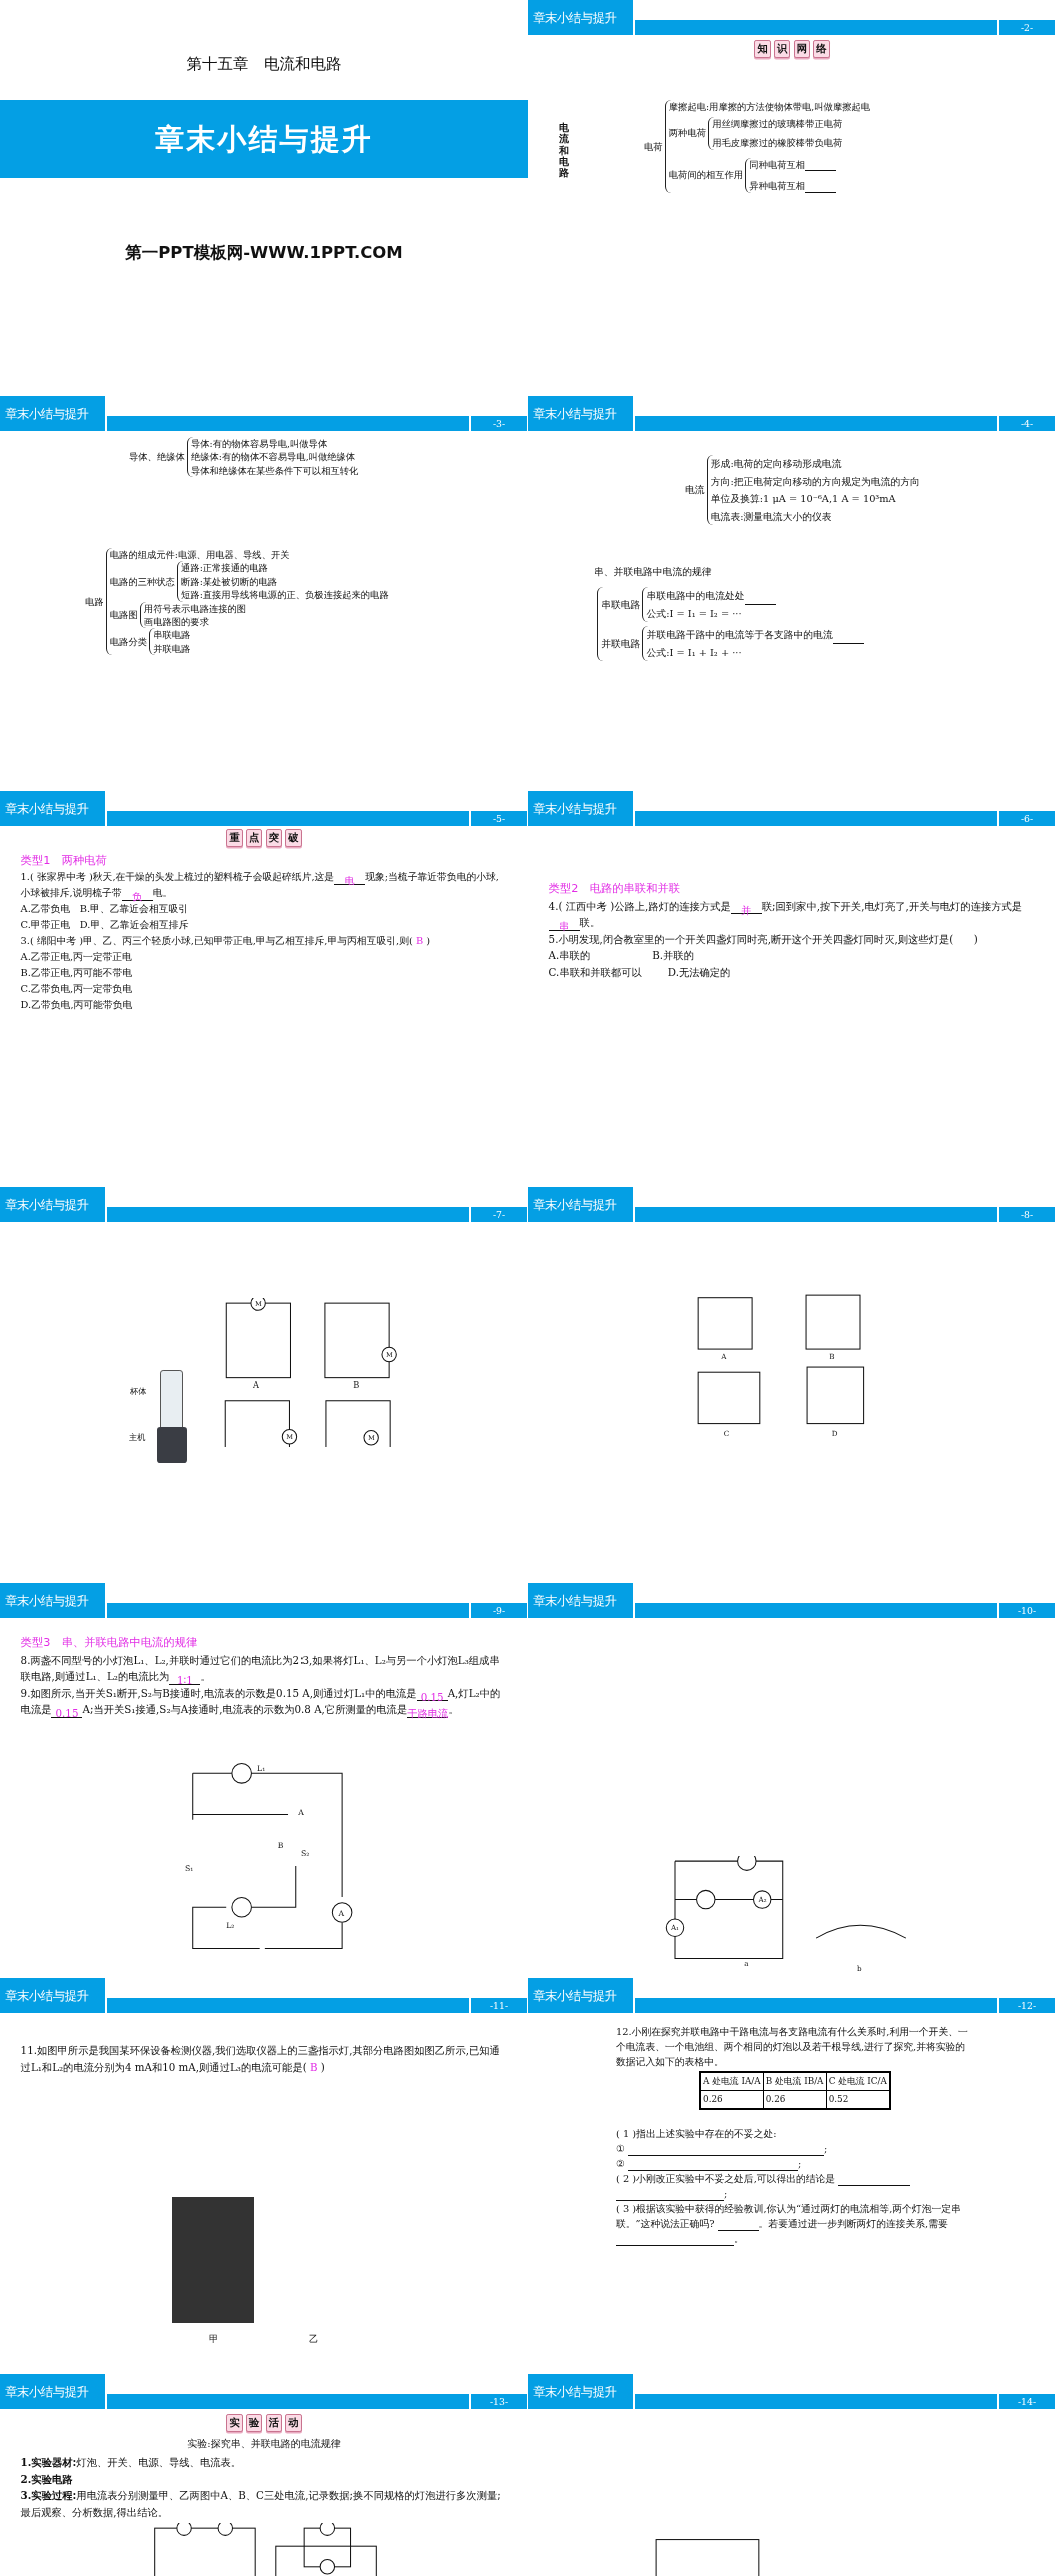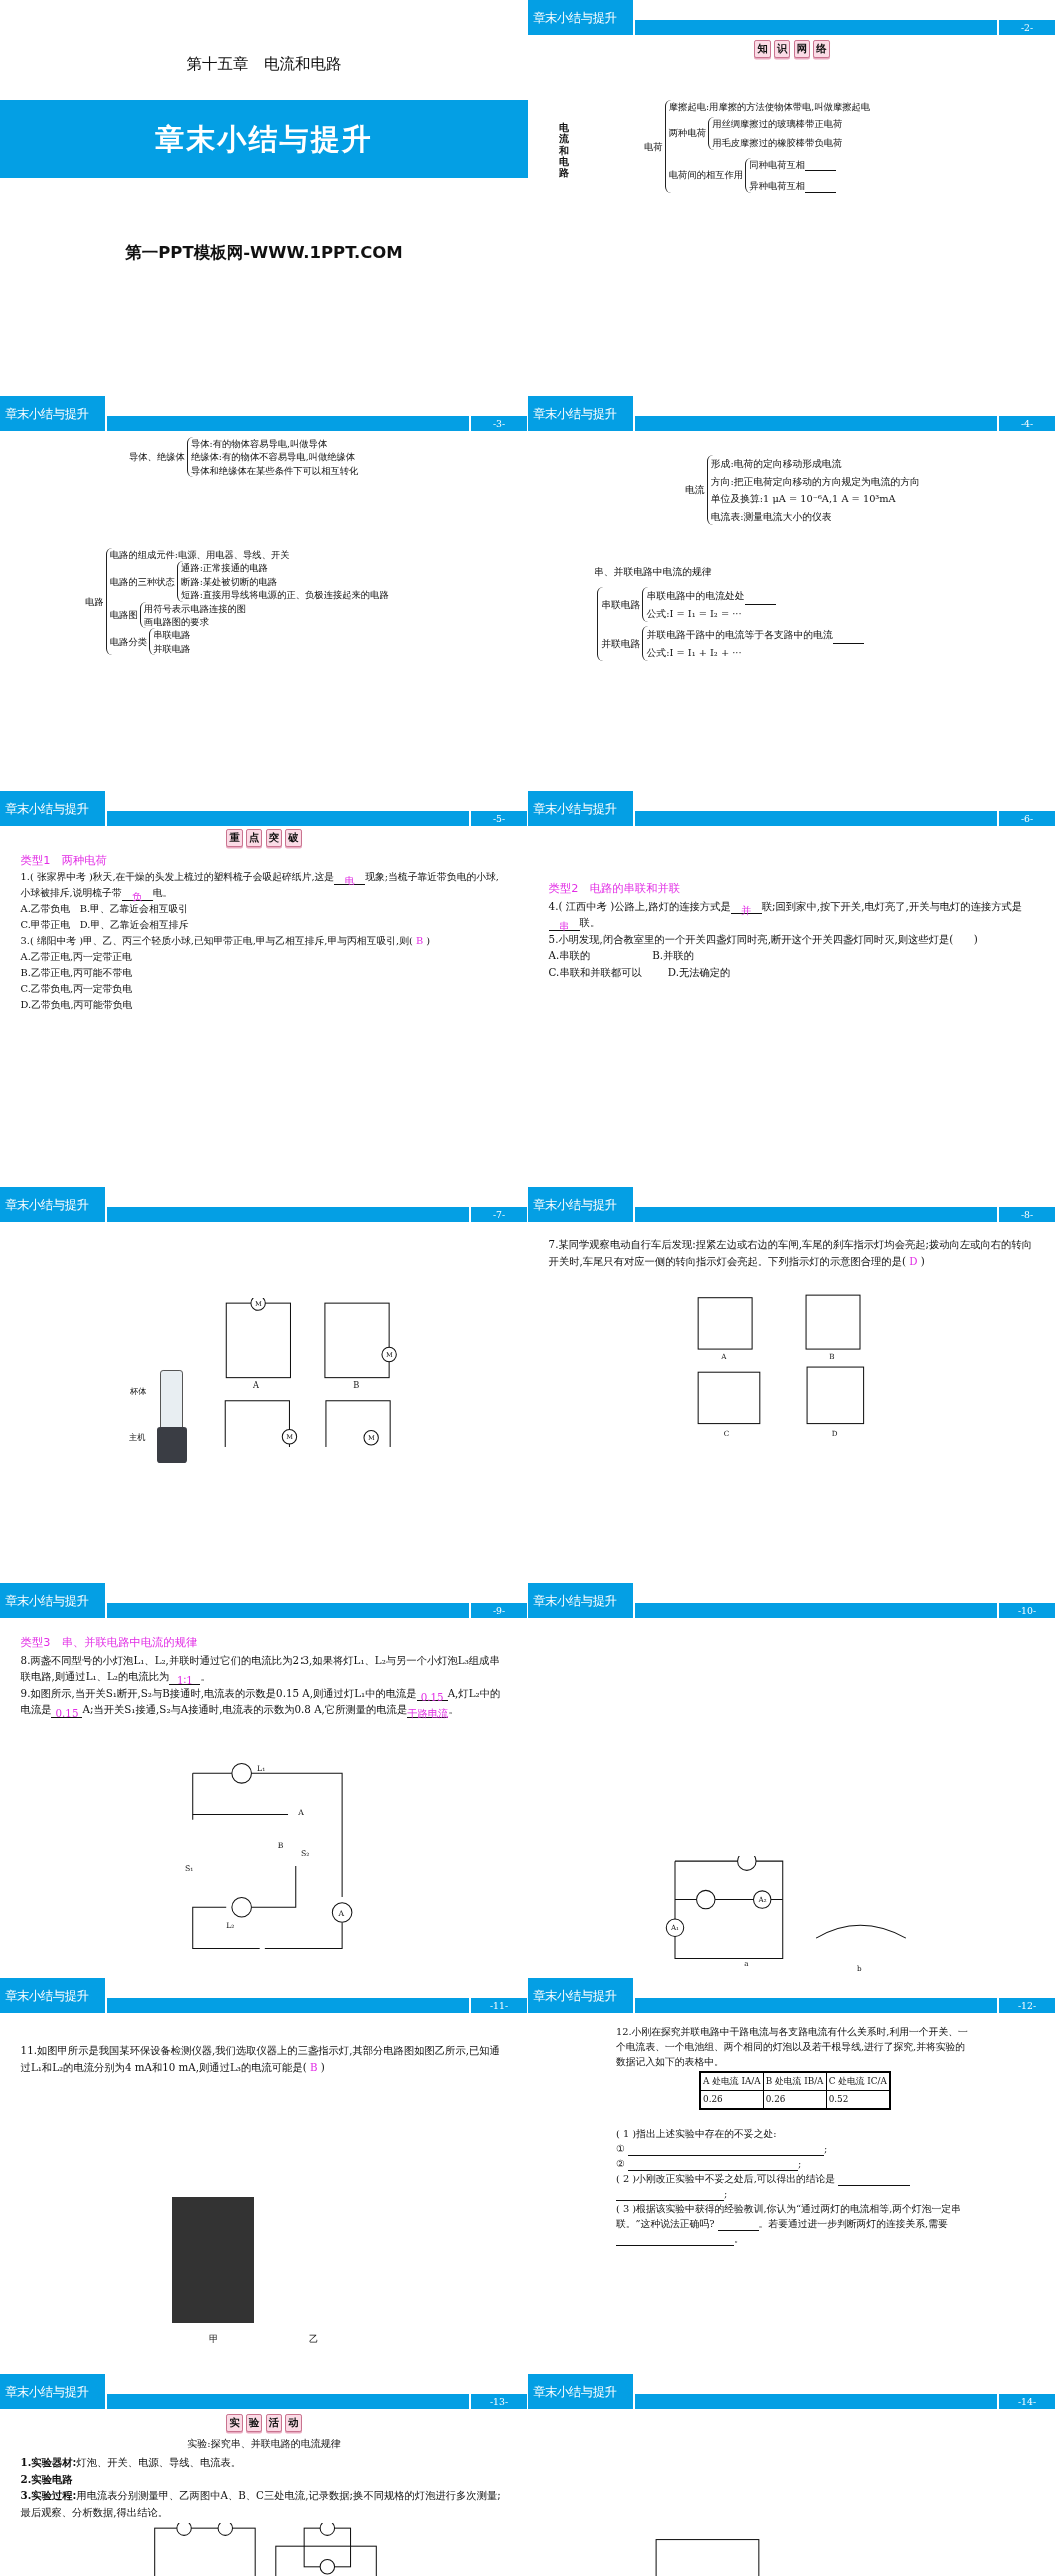--- a/index.html
+++ b/index.html
@@ -223,23 +223,20 @@
         <text x="60" y="175" font-size="16">A</text>
         <text x="255" y="175" font-size="16">B</text>
       </g>
     </svg>
   </div>
 
   <div class="slide" style="left:528px;top:1187px;">
     <div class="hdr-left">章末小结与提升</div>
     <div class="hdr-bar"></div>
     <div class="hdr-page">-8-</div>
-    <div class="content" style="top:49px;">
-      <span>7.某同学观察电动自行车后发现:捏紧左边或右边的车闸,车尾的刹车指示灯均会亮起;拨动向左或向右的转向开关时,车尾只有对应一侧的转向指示灯会亮起。下列指示灯的示意图合理的是(</span> <span class="pink">D</span> )
-    </div>
     <svg class="circuit" style="left:165px;top:103px;" width="185" height="149" viewBox="0 0 360 290">
       <g stroke="#111" stroke-width="2" fill="none">
         <rect x="10" y="15" width="105" height="100"></rect>
         <rect x="220" y="10" width="105" height="105"></rect>
         <rect x="10" y="160" width="120" height="100"></rect>
         <rect x="222" y="150" width="110" height="110"></rect>
       </g>
       <g font-size="14" fill="#111">
         <text x="55" y="135">A</text>
           <text x="265" y="135">B</text>

